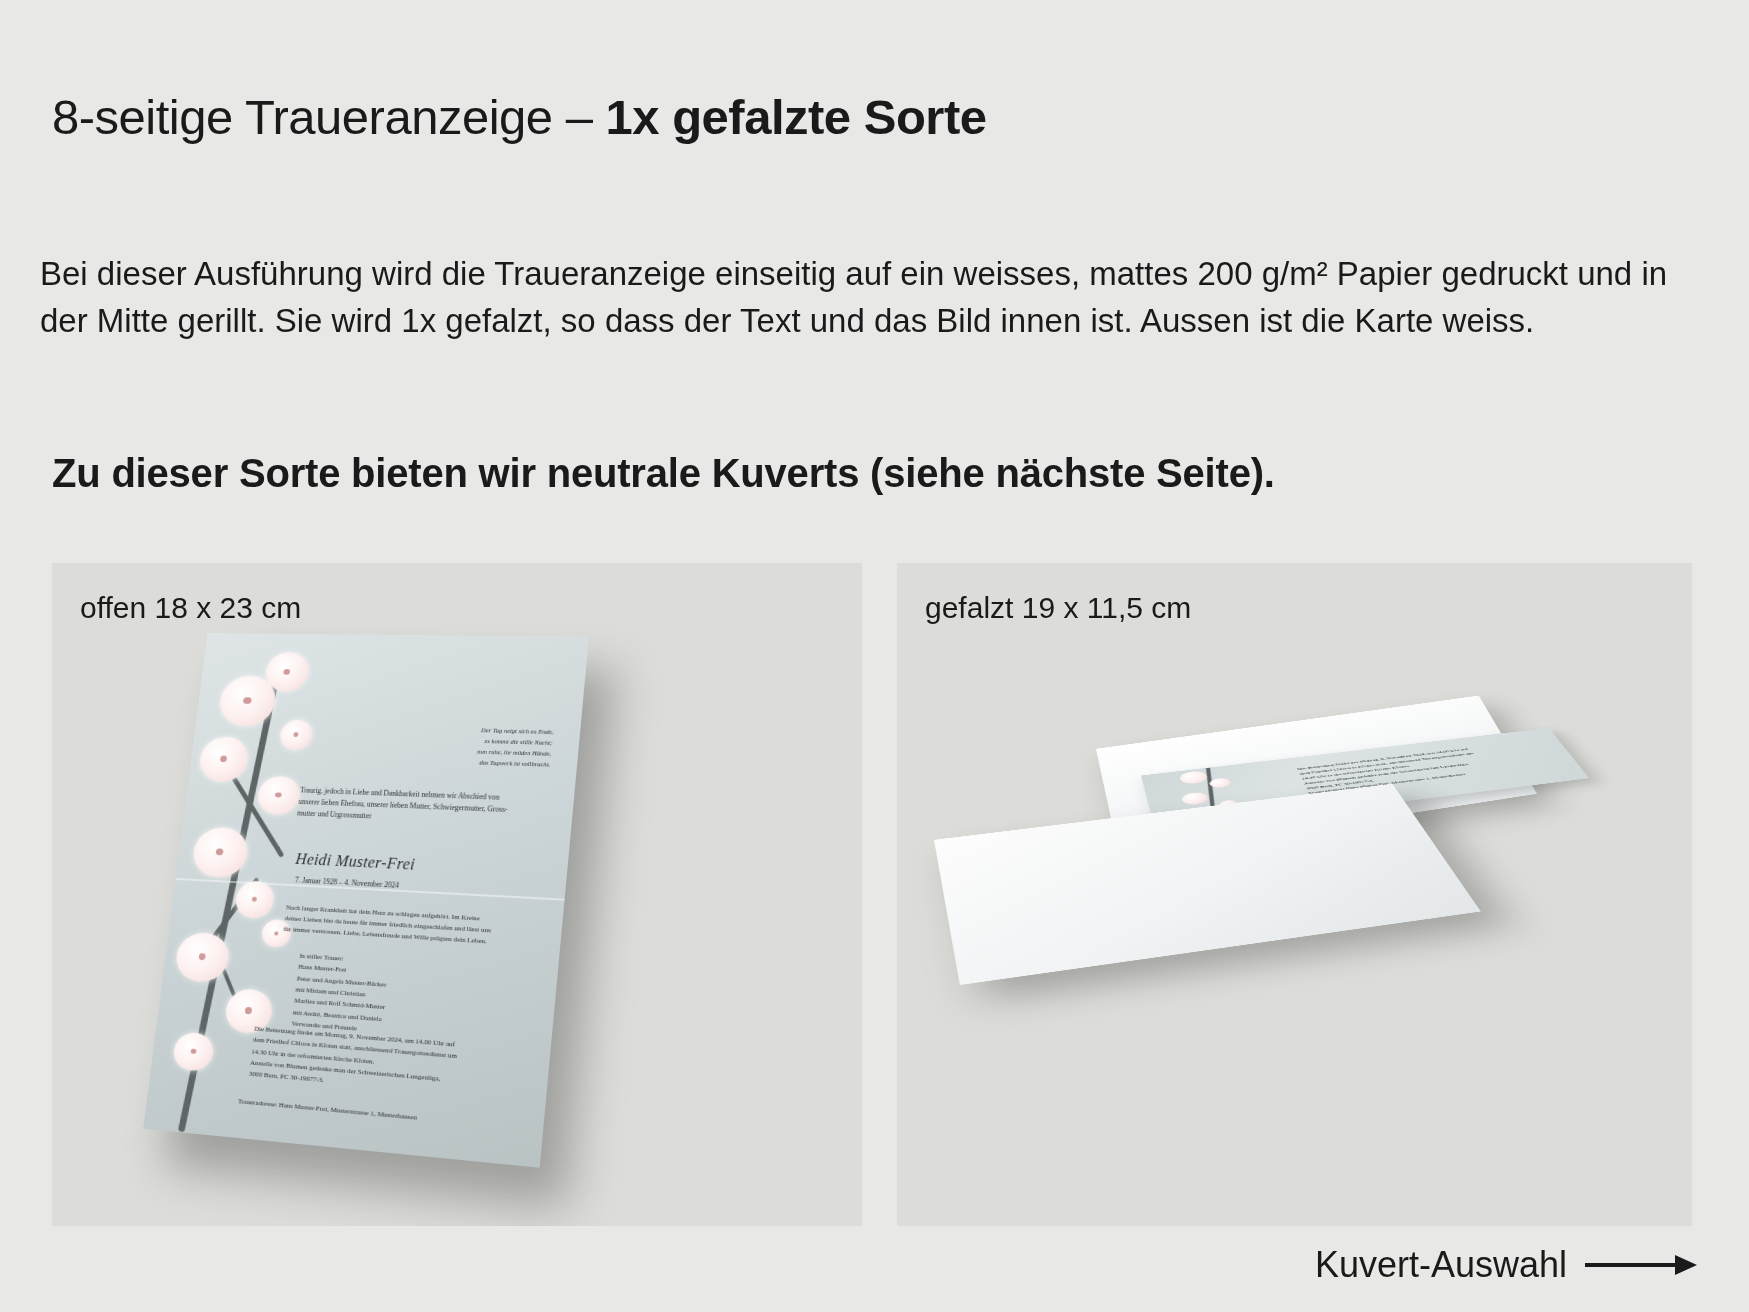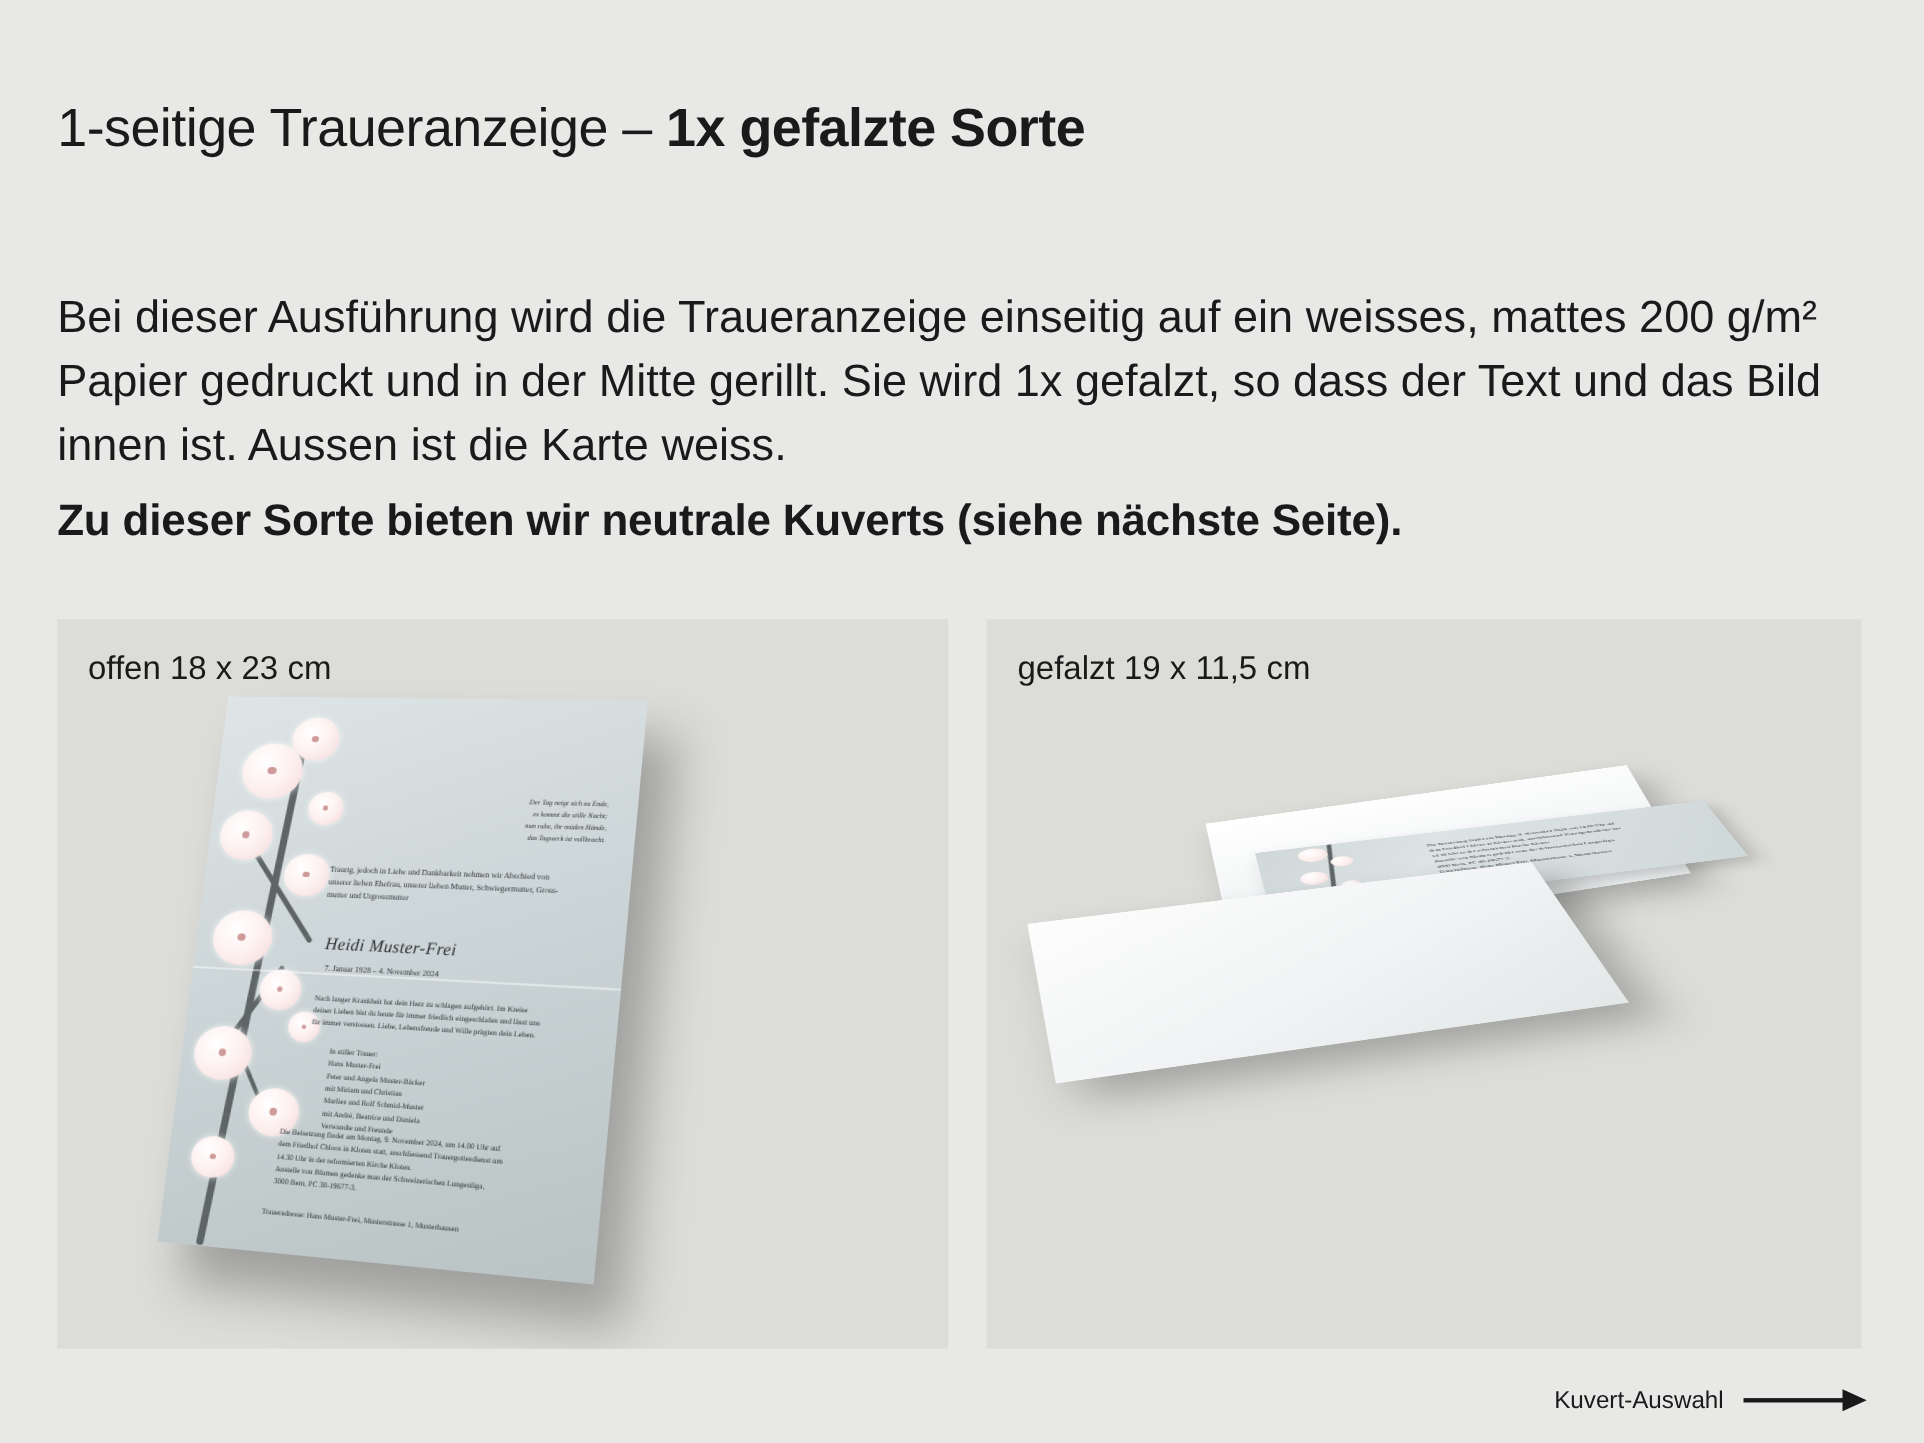--- a/index.html
+++ b/index.html
@@ -25,24 +25,24 @@
     top: 56px;
     font-size: 49px;
     letter-spacing: -0.5px;
     white-space: nowrap;
   }
   .title .light { font-weight: 400; }
   .title .bold { font-weight: 700; text-align: center; }
 
   .body-text {
     position: absolute;
-    left: 52px;
+    left: 40px;
     top: 218px;
     width: 1640px;
-    font-size: 41px;
+    font-size: 33px;
     line-height: 1.42;
     font-weight: 400;
   }
   .bold-note {
     position: absolute;
     left: 52px;
     top: 411px;
     font-size: 40px;
     font-weight: 700;
     letter-spacing: -0.2px;
@@ -221,21 +221,21 @@
 
   .footer {
     position: absolute;
     right: 52px;
     bottom: 26px;
     display: flex;
     align-items: center;
     gap: 18px;
   }
   .footer-label {
-    font-size: 22px;
+    font-size: 36px;
     font-weight: 400;
     color: #1a1a1a;
   }
   .arrow {
     width: 112px;
     height: 22px;
     position: relative;
   }
   .arrow .shaft {
     position: absolute;
@@ -251,21 +251,21 @@
     border-bottom: 10px solid transparent;
     border-left: 22px solid #1a1a1a;
   }
 </style>
 </head>
 <body>
 
 <div class="page">
 
   <h1 class="title">
-    <span class="light">1-seitige Traueranzeige – </span><span class="bold">1x gefalzte Sorte</span>
+    <span class="light">8-seitige Traueranzeige – </span><span class="bold">1x gefalzte Sorte</span>
   </h1>
 
   <p class="body-text">Bei dieser Ausführung wird die Traueranzeige einseitig auf ein weisses, mattes 200 g/m² Papier gedruckt und in der Mitte gerillt. Sie wird 1x gefalzt, so dass der Text und das Bild innen ist. Aussen ist die Karte weiss.</p>
 
   <p class="bold-note">Zu dieser Sorte bieten wir neutrale Kuverts (siehe nächste Seite).</p>
 
   <div class="panel panel-left">
     <div class="panel-label">offen 18 x 23 cm</div>
 
     <div class="card-open-wrap">

